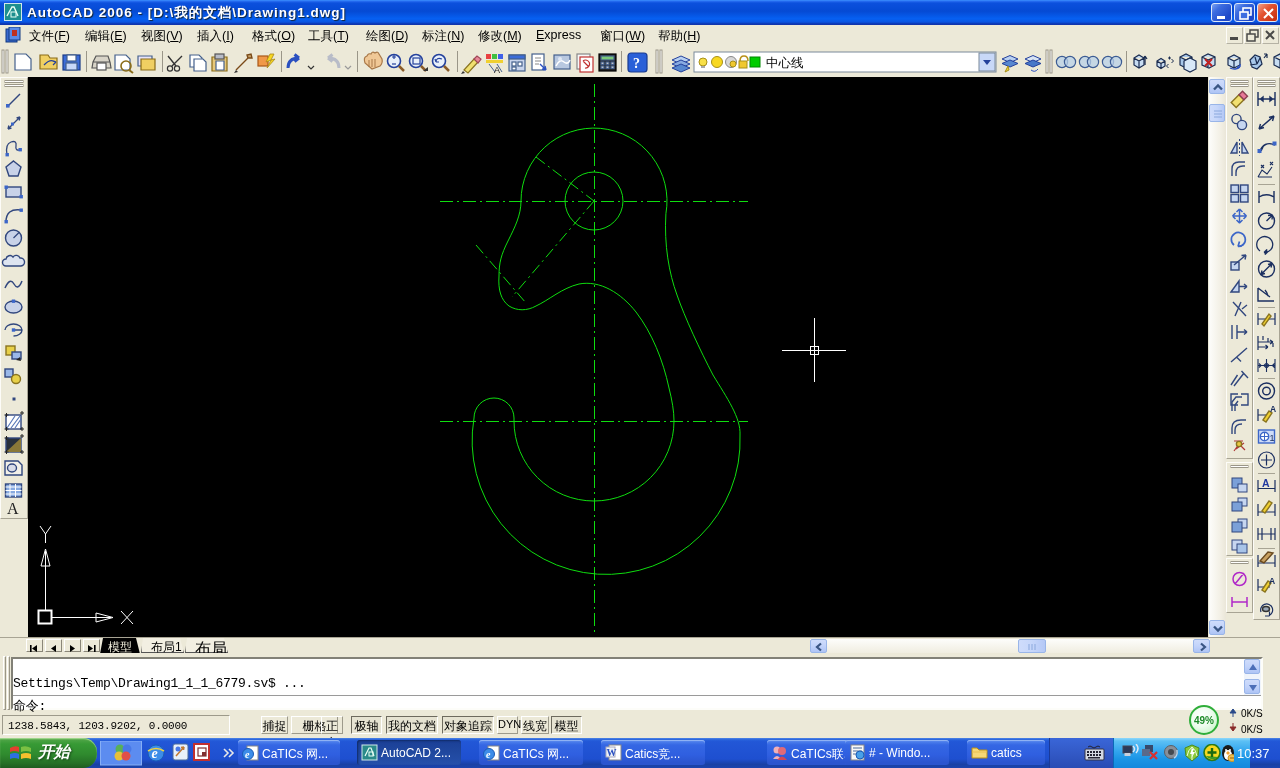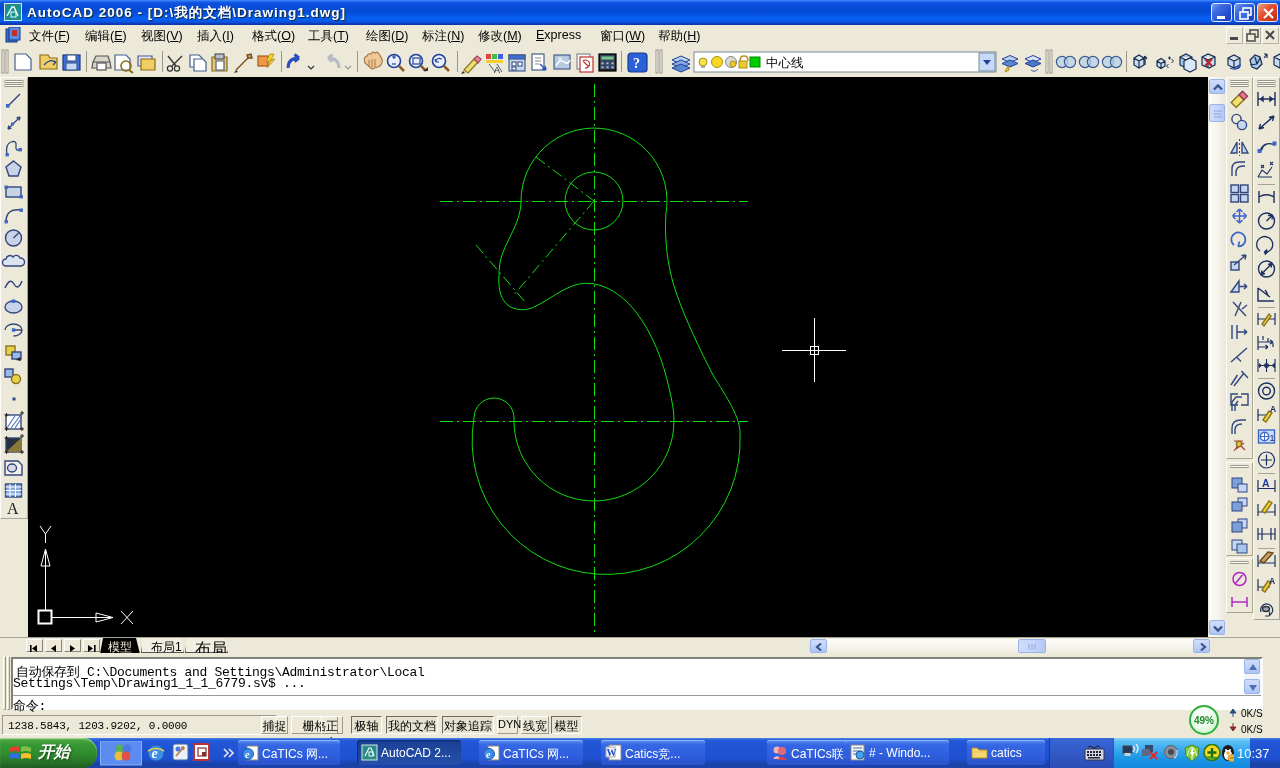--- a/index.html
+++ b/index.html
@@ -538,37 +538,36 @@
   <div class="abs sbtn" style="left:383px;top:0;width:17px;height:14px;"><svg width="17" height="14">
             <path d="M7 3.5 L11 7 L7 10.5" fill="none" stroke="#3a5684" stroke-width="2.2"></path>
           </svg></div>
  </div>
 </div>
 
 <div class="abs" id="cmd">
  <div class="abs vgrip" style="left:3px;top:3px;height:54px;"></div>
  <div class="abs vgrip" style="left:7px;top:3px;height:54px;"></div>
  <div class="abs" id="cmdbox">
-  <div class="abs" style="left:3px;top:4px;">自动保存到 C:\Documents and Settings\Administrator\Local</div>
   <div class="abs" style="left:0px;top:17px;">Settings\Temp\Drawing1_1_1_6779.sv$ ...</div>
   <div class="abs" style="left:0px;top:36px;width:1248px;border-top:1px solid #9a9a9a;"></div>
   <div class="abs" style="left:0px;top:38px;">命令:</div>
   <div class="abs" style="right:0px;top:0px;width:17px;height:36px;background:#f0f4fb;">
    <div class="abs sbtn" style="left:0;top:0;width:16px;height:15px;"><svg width="16" height="15">
               <path d="M8 4 L12 10 L4 10 Z" fill="#4d6fb8"></path>
             </svg></div>
    <div class="abs sbtn" style="left:0;top:20px;width:16px;height:15px;"><svg width="16" height="15">
               <path d="M8 11 L12 5 L4 5 Z" fill="#4d6fb8"></path>
             </svg></div>
   </div>
  </div>
 </div>
 
 <div class="abs" id="status">
- <div class="abs" style="left:2px;top:2px;width:275px;height:20px;border:1px solid;border-color:#9d9a8b #fff #fff #9d9a8b;
+ <div class="abs" style="left:2px;top:2px;width:228px;height:20px;border:1px solid;border-color:#9d9a8b #fff #fff #9d9a8b;
  font-family:'Liberation Mono',monospace;font-size:11px;padding:4px 0 0 5px;letter-spacing:-0.2px;">1238.5843, 1203.9202, 0.0000</div>
  <div class="sbtnflat" style="left:261px;width:27px;">捕捉</div>
  <div class="sbtnflat" style="left:291px;width:47px;">栅格</div>
  <div class="sbtnflat" style="left:321px;width:22px;">正交</div>
  <div class="sbtnflat sbtndown" style="left:351px;width:31px;text-align:center;">极轴</div>
  <div class="sbtnflat sbtndown" style="left:386px;width:52px;">我的文档</div>
  <div class="sbtnflat sbtndown" style="left:442px;width:52px;">对象追踪</div>
  <div class="sbtnflat" style="left:497px;width:21px;font-size:11px;">DYN</div>
  <div class="sbtnflat" style="left:521px;width:28px;">线宽</div>
  <div class="sbtnflat sbtndown" style="left:551px;width:31px;">模型</div>

